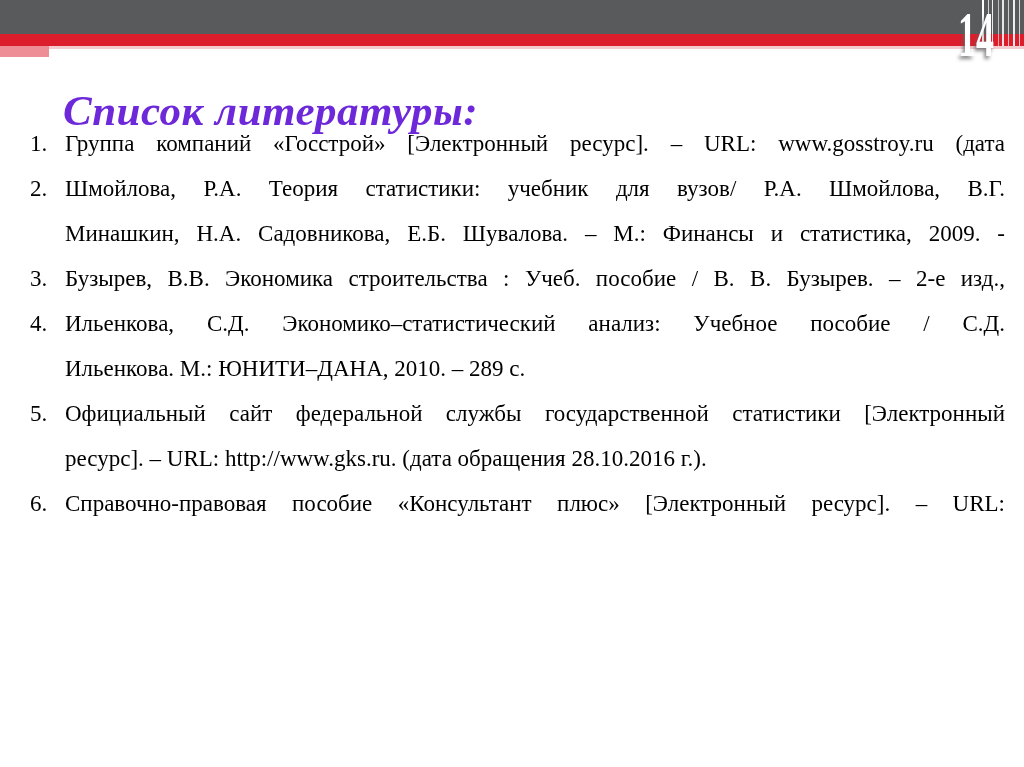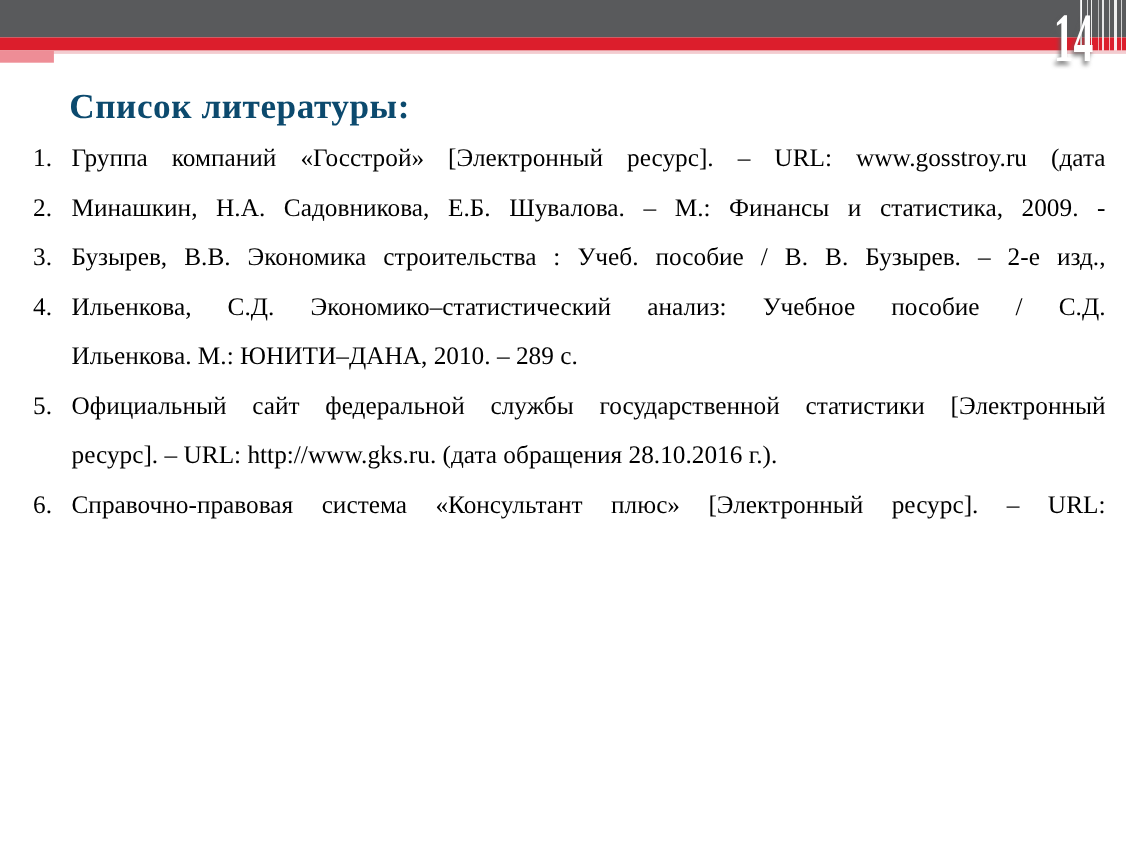--- a/index.html
+++ b/index.html
@@ -63,24 +63,25 @@
     transform: scaleY(1.75);
     transform-origin: top right;
     text-shadow: -2px 2px 3px rgba(95,95,95,0.75);
     z-index: 3;
   }
 
   
   .title {
     position: absolute;
     left: 63px; top: 57px;
-    font-size: 32px;
+    font-size: 43px;
     font-weight: bold;
-    color: #0c4a6e;
+    color: #6d28d9;
     letter-spacing: 0.5px;
+    font-style: italic;
   }
 
   
   .refs {
     position: absolute;
     left: 30px; right: 19px; top: 121px;
   }
   .refs ol {
     list-style: none;
     margin: 0; padding: 0;
@@ -122,20 +123,21 @@
     <ol>
       <li class="ref">
         <span class="num">1.</span>
         <div class="lines">
             <div class="line">Группа компаний «Госстрой» [Электронный ресурс]. – URL: www.gosstroy.ru (дата</div>
           </div>
       </li>
       <li class="ref">
         <span class="num">2.</span>
         <div class="lines">
+            <div class="line">Шмойлова, Р.А. Теория статистики: учебник для вузов/ Р.А. Шмойлова, В.Г.</div>
             <div class="line">Минашкин, Н.А. Садовникова, Е.Б. Шувалова. – М.: Финансы и статистика, 2009. -</div>
           </div>
       </li>
       <li class="ref">
         <span class="num">3.</span>
         <div class="lines">
             <div class="line">Бузырев, В.В. Экономика строительства : Учеб. пособие / В. В. Бузырев. – 2-е изд.,</div>
           </div>
       </li>
       <li class="ref">
@@ -148,19 +150,19 @@
       <li class="ref">
         <span class="num">5.</span>
         <div class="lines">
             <div class="line">Официальный сайт федеральной службы государственной статистики [Электронный</div>
             <div class="line last">ресурс].  – URL: http://www.gks.ru. (дата обращения 28.10.2016 г.).</div>
           </div>
       </li>
       <li class="ref">
         <span class="num">6.</span>
         <div class="lines">
-            <div class="line">Справочно-правовая система «Консультант плюс» [Электронный ресурс]. – URL:</div>
+            <div class="line">Справочно-правовая пособие «Консультант плюс» [Электронный ресурс]. – URL:</div>
           </div>
       </li>
     </ol>
   </div>
 
 </div>
 
 </body></html>

